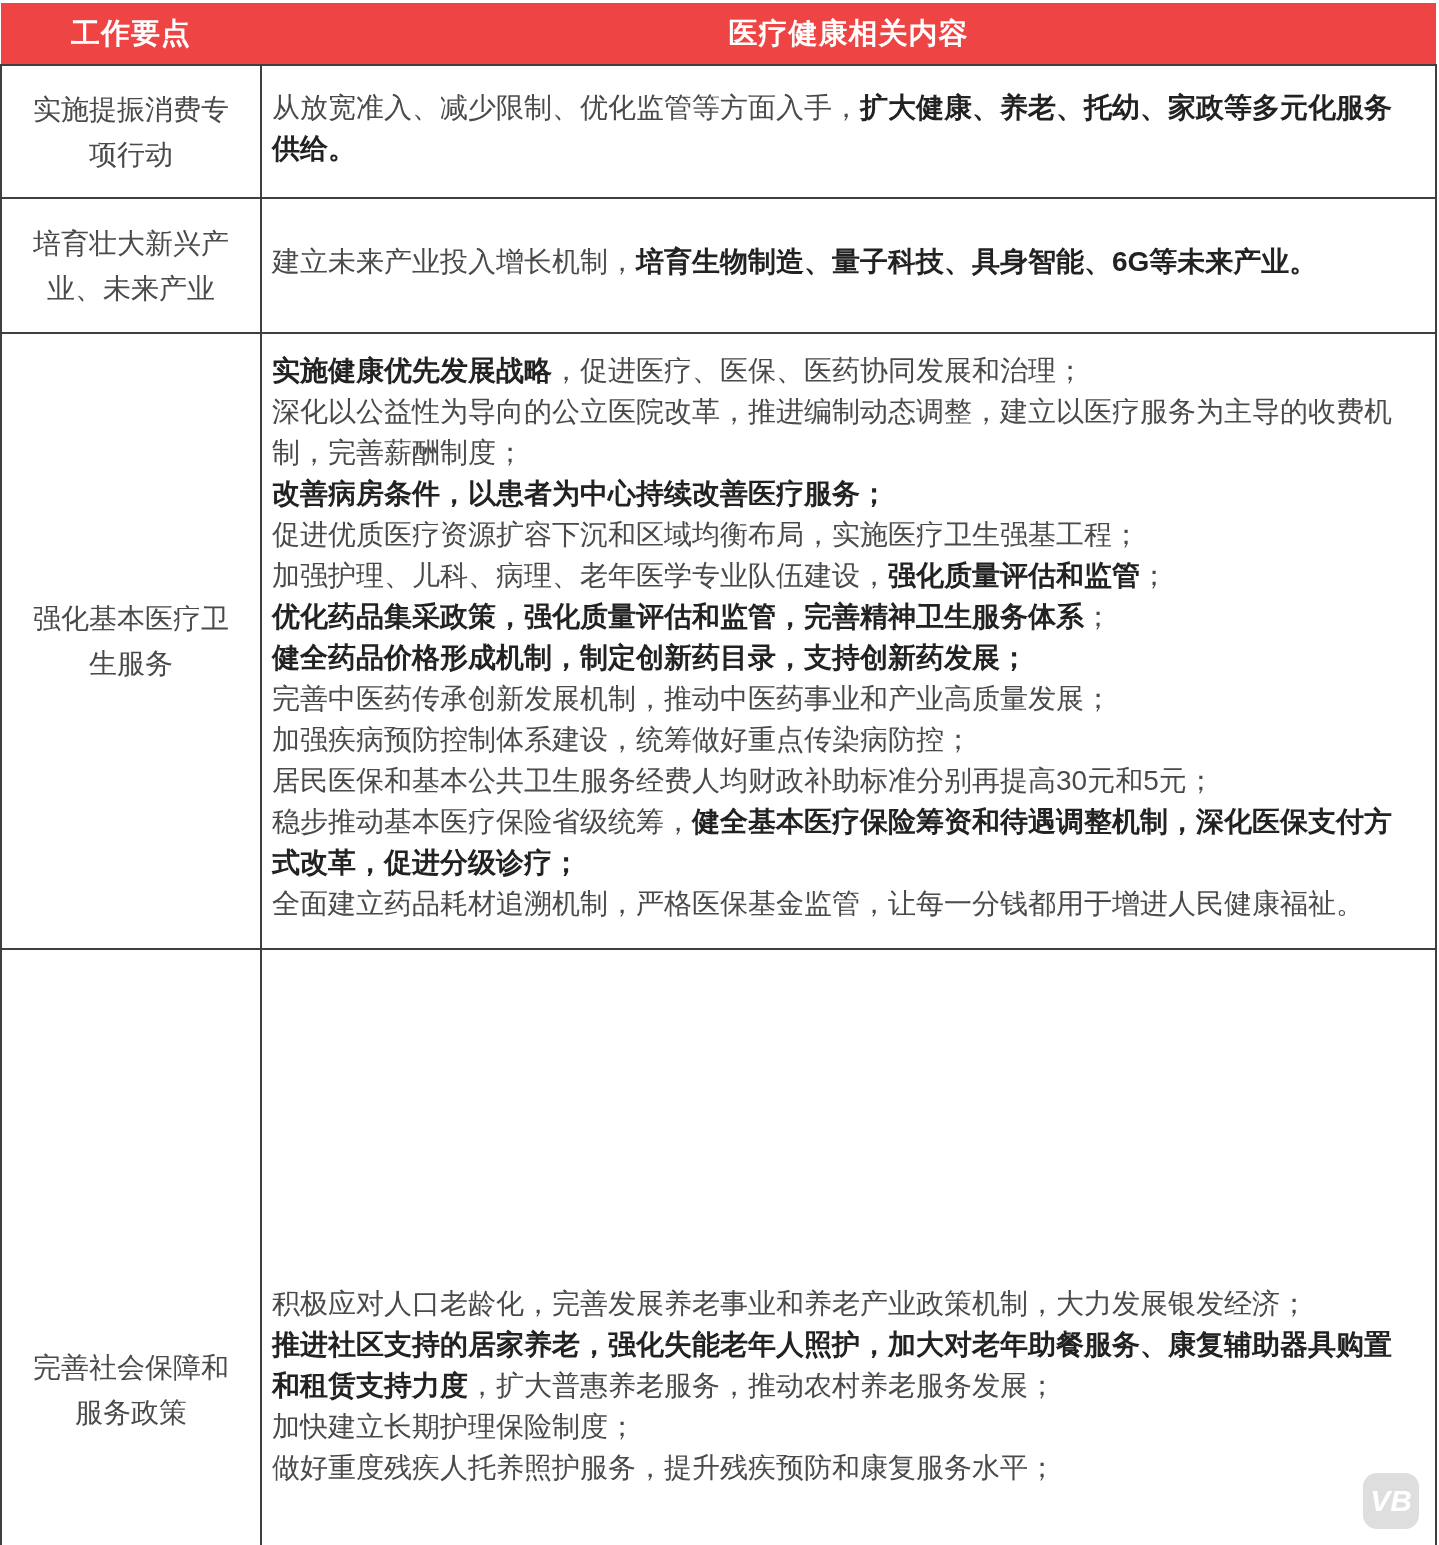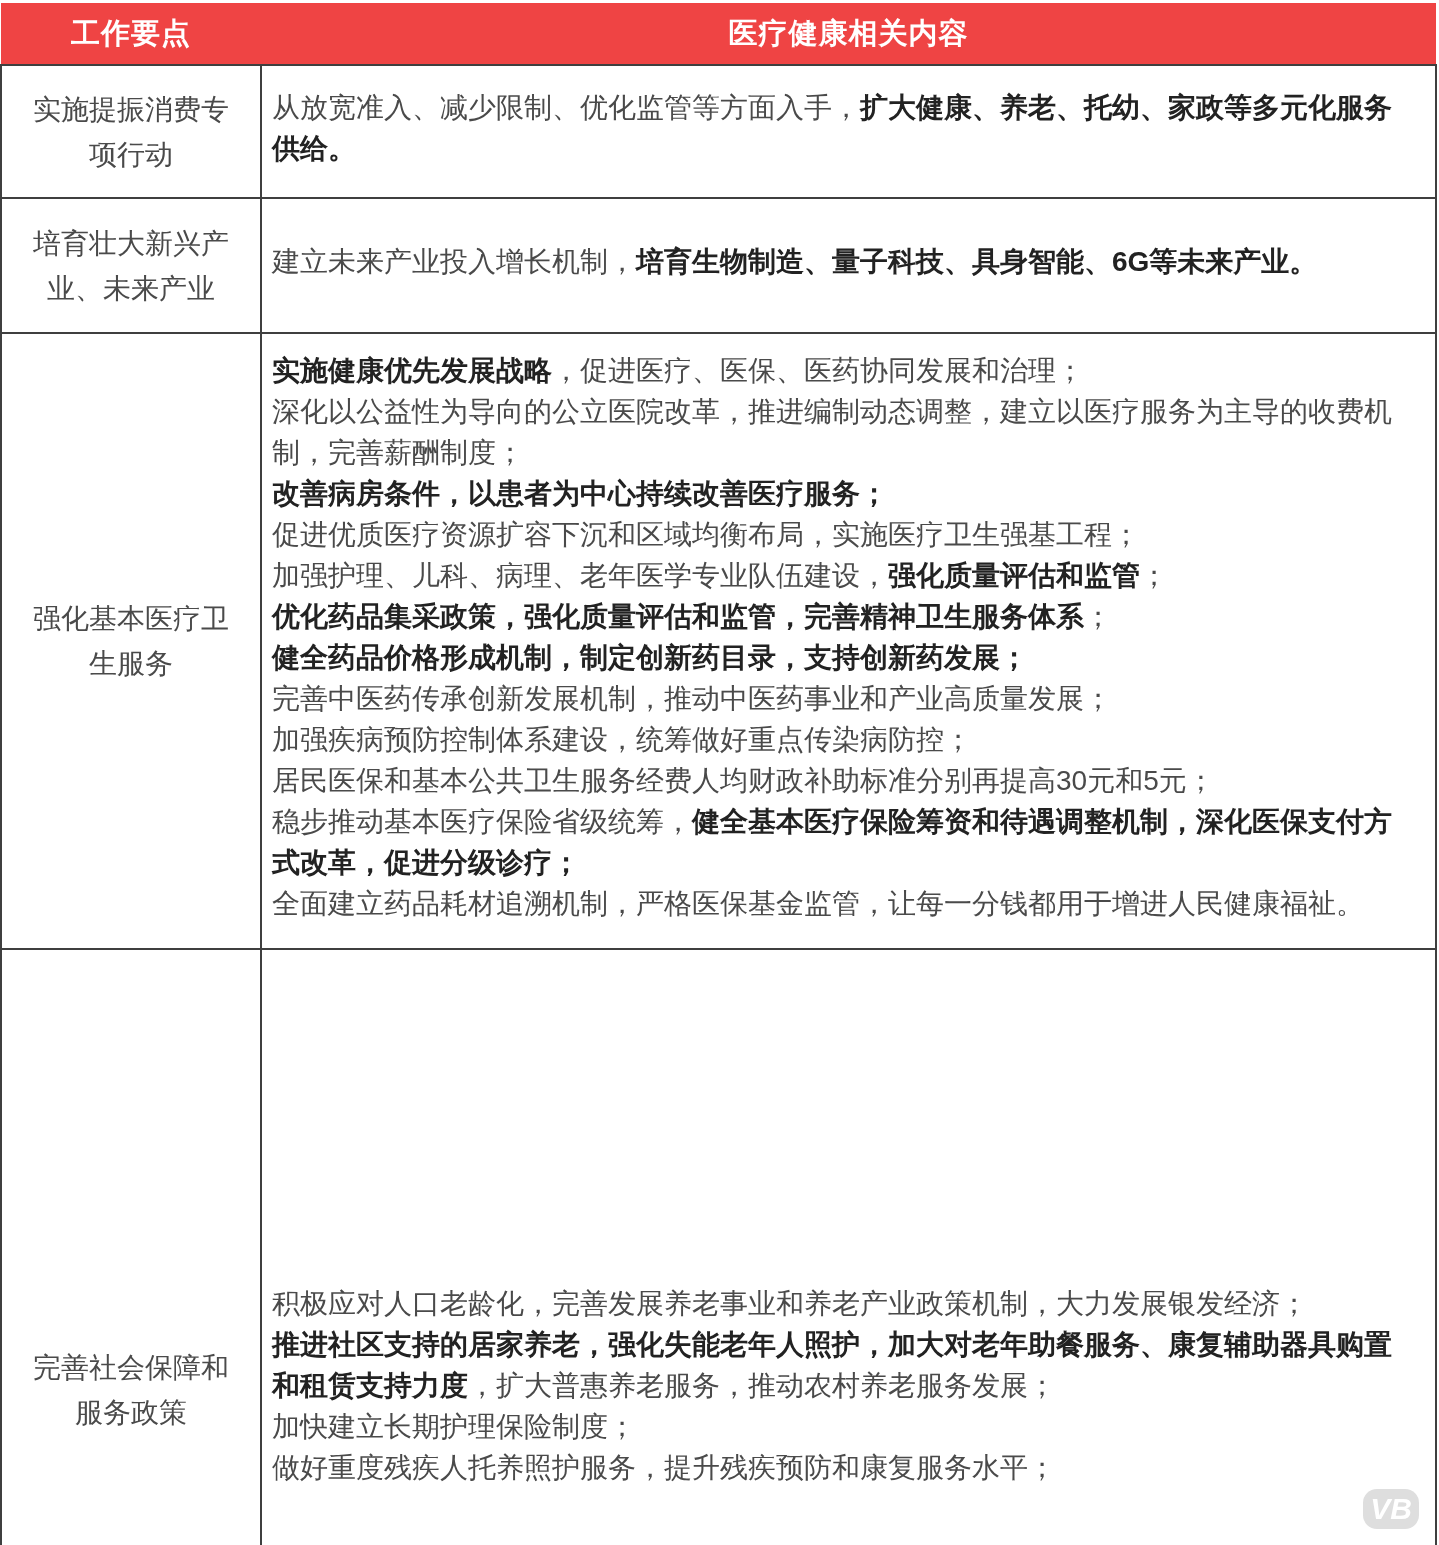--- a/index.html
+++ b/index.html
@@ -61,21 +61,21 @@
     position: absolute;
     right: 20px;
     bottom: 16px;
     display: flex;
     align-items: center;
     gap: 16px;
     pointer-events: none;
   }
   .wm-logo {
     width: 56px;
-    height: 40px;
+    height: 56px;
     border-radius: 14px;
     background: #dedede;
     color: #ffffff;
     font-weight: bold;
     font-size: 30px;
     font-style: italic;
     display: flex;
     align-items: center;
     justify-content: center;
   }

